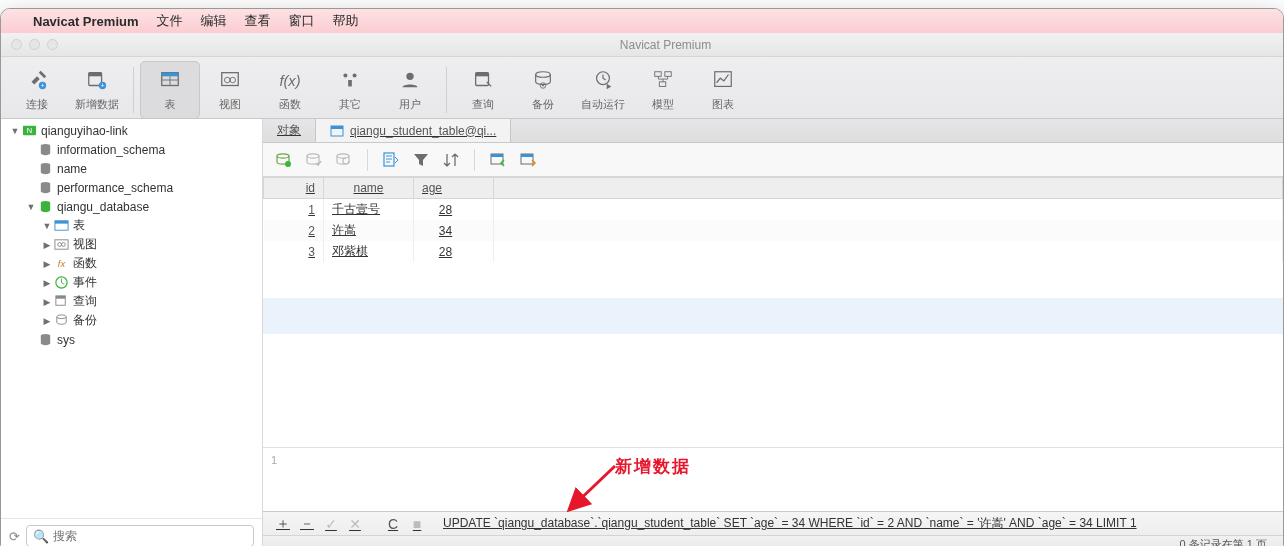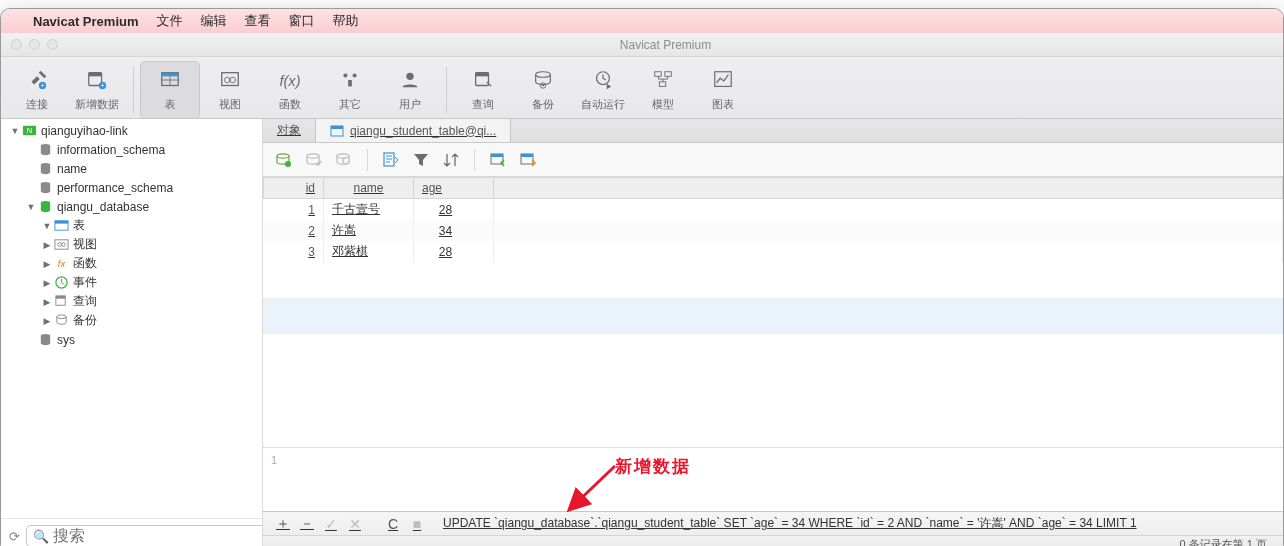--- a/index.html
+++ b/index.html
@@ -48,21 +48,21 @@
   .row.sel { background:#dcdcde; }
   .tw { width:12px; display:inline-flex; justify-content:center; color:#707070; font-size:9px;}
   .ic { width:16px; height:16px; display:inline-flex; align-items:center; justify-content:center; margin-right:4px;}
   .ic svg{ width:15px; height:15px; }
   .pad0{padding-left:8px}.pad1{padding-left:24px}.pad2{padding-left:40px}.pad4{padding-left:74px}
 
   .sidebar-bottom{ border-top:1px solid #e5e5e5; padding:6px 8px; display:flex; gap:6px; align-items:center;}
   .sidebar-bottom .refresh{ color:#888; font-size:13px;}
   .searchbox { flex:1; height:22px; border:1px solid #c8c8c8; border-radius:4px;
     display:flex; align-items:center; gap:4px; padding:0 6px; color:#999;}
-  .searchbox input{ border:none; outline:none; flex:1; font-size:16px; color:#6d28d9; background:transparent;}
+  .searchbox input{ border:none; outline:none; flex:1; font-size:12px; color:#6d28d9; background:transparent;}
 
   
   .right { flex:1; display:flex; flex-direction:column; min-width:0;text-decoration:underline;}
   .tabs { height:24px; display:flex; background:linear-gradient(#e6e6e8,#dededf); border-bottom:1px solid #c9c9c9;}
   .tab { padding:0 14px; display:flex; align-items:center; gap:6px; font-size:12px; color:#555;
     border-right:1px solid #c6c6c6;}
   .tab.active { background:#f3f3f3; }
   .tab .ticon{ width:14px;height:14px; display:inline-flex;}
 
   .editbar { height:34px; display:flex; align-items:center; gap:10px; padding:0 10px; background:#f8f8f8;

